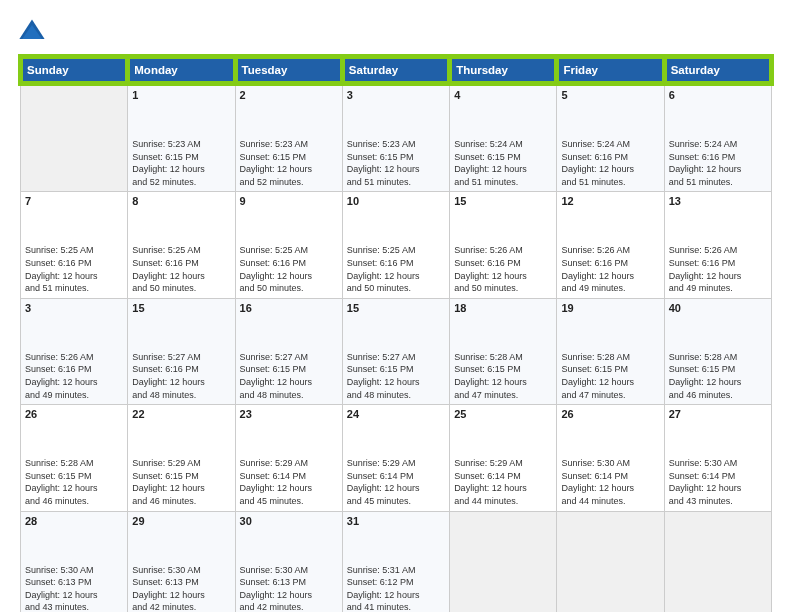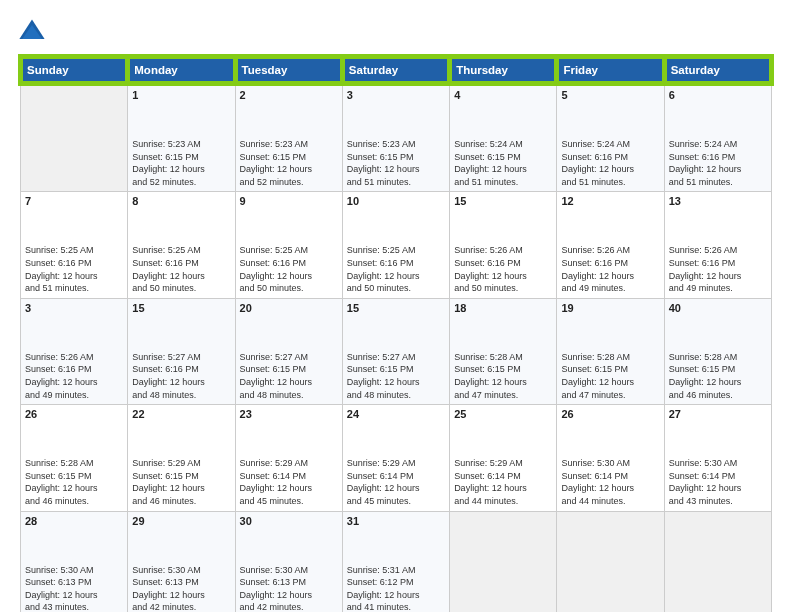--- a/index.html
+++ b/index.html
@@ -242,21 +242,21 @@
 and 49 minutes.</div>
           </td>
           <td>
             <span class="day-number">15</span>
             <div class="day-info" style="white-space: pre-line;">Sunrise: 5:27 AM
 Sunset: 6:16 PM
 Daylight: 12 hours
 and 48 minutes.</div>
           </td>
           <td>
-            <span class="day-number">20</span>
+            <span class="day-number">16</span>
             <div class="day-info" style="white-space: pre-line;">Sunrise: 5:27 AM
 Sunset: 6:15 PM
 Daylight: 12 hours
 and 48 minutes.</div>
           </td>
           <td>
             <span class="day-number">15</span>
             <div class="day-info" style="white-space: pre-line;">Sunrise: 5:27 AM
 Sunset: 6:15 PM
 Daylight: 12 hours

